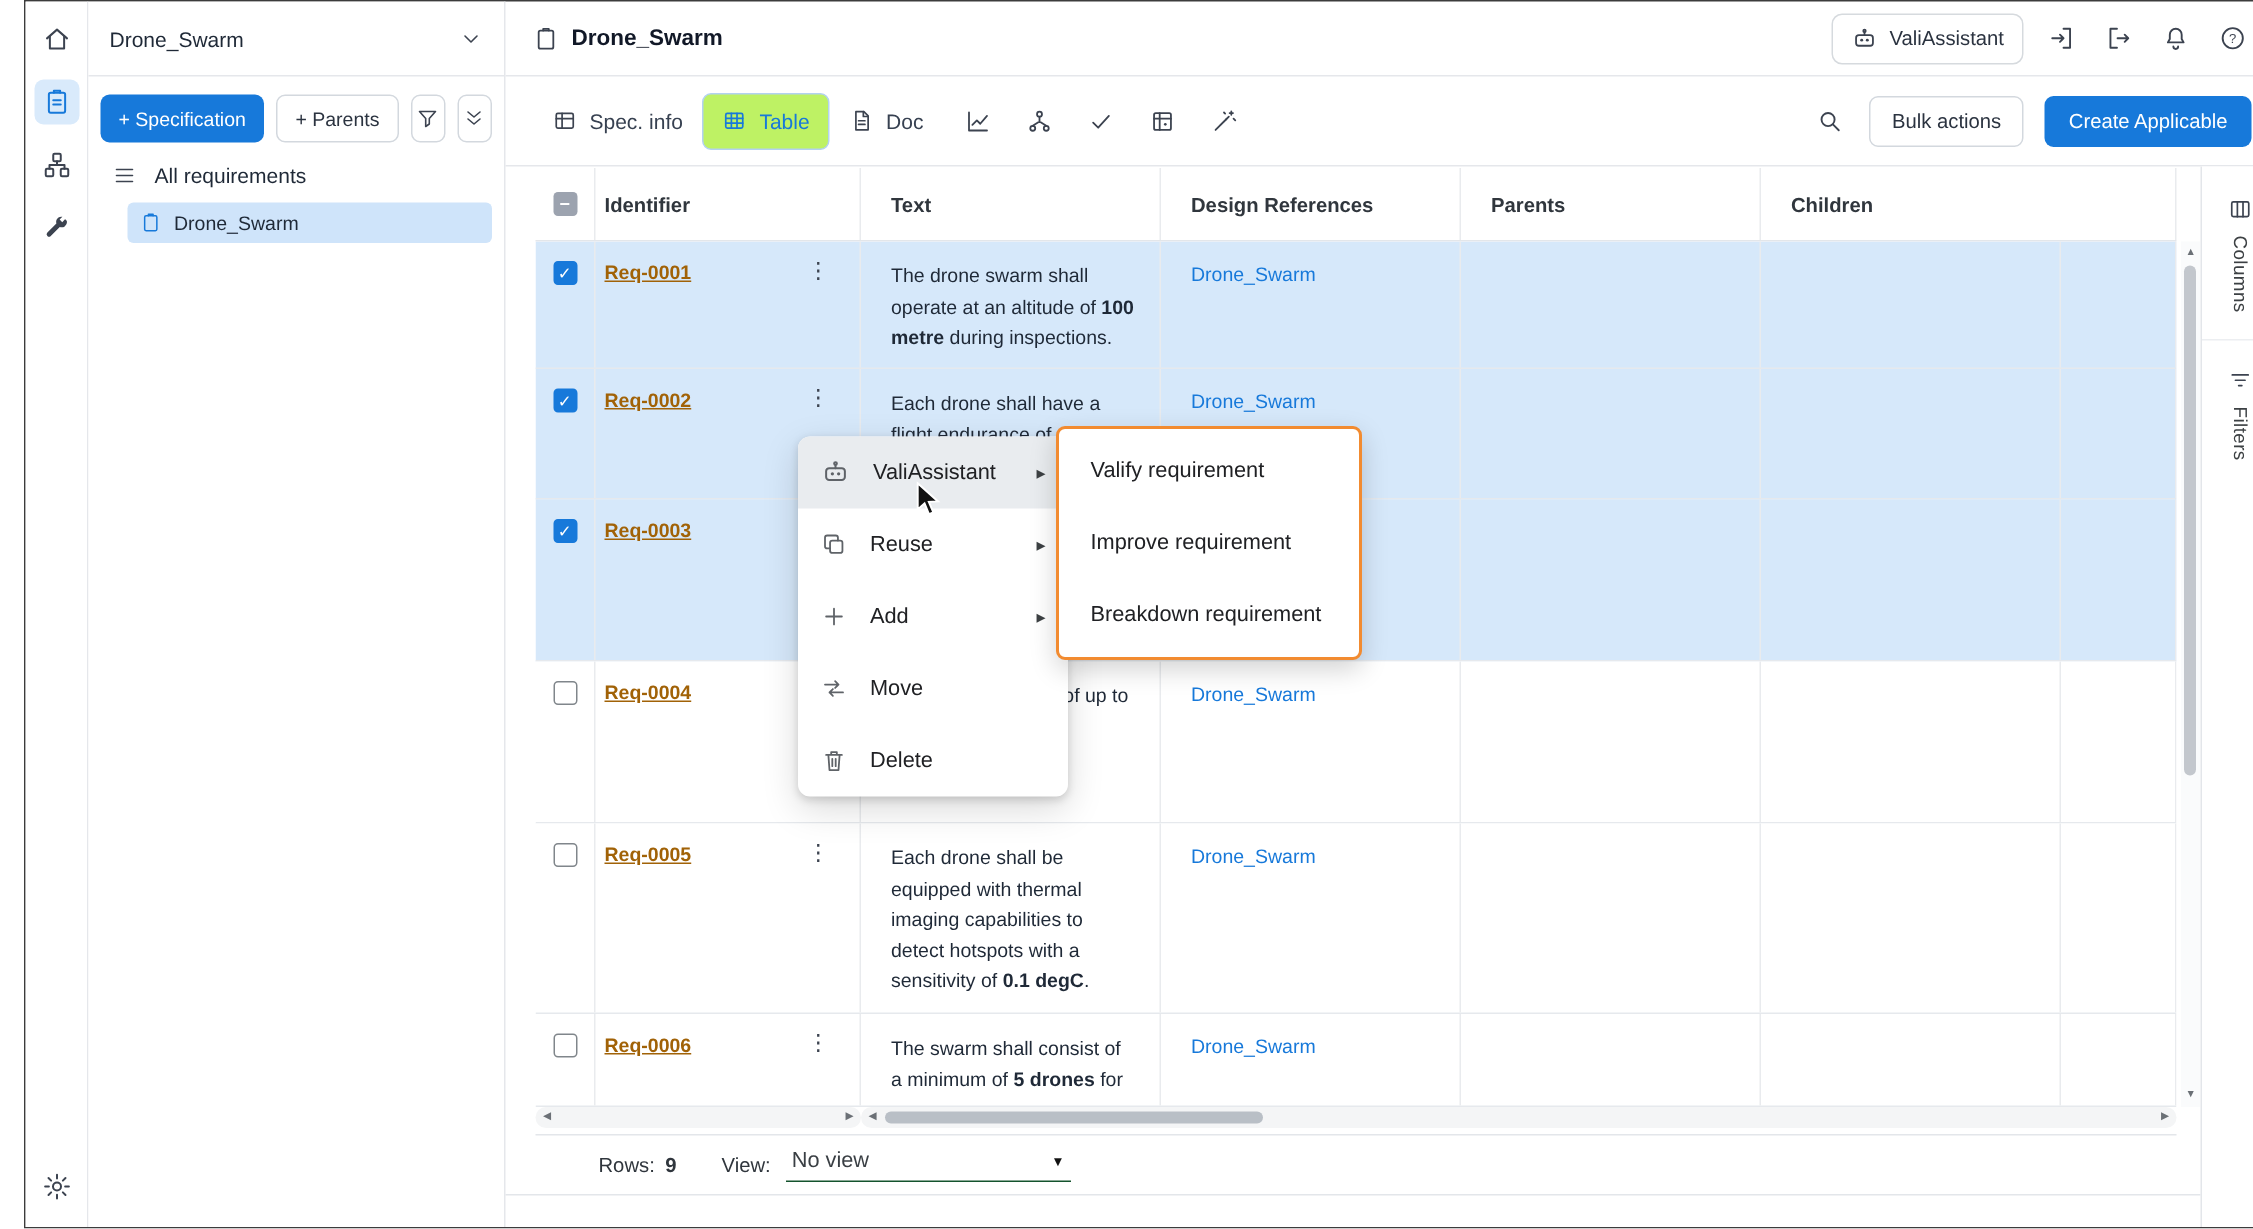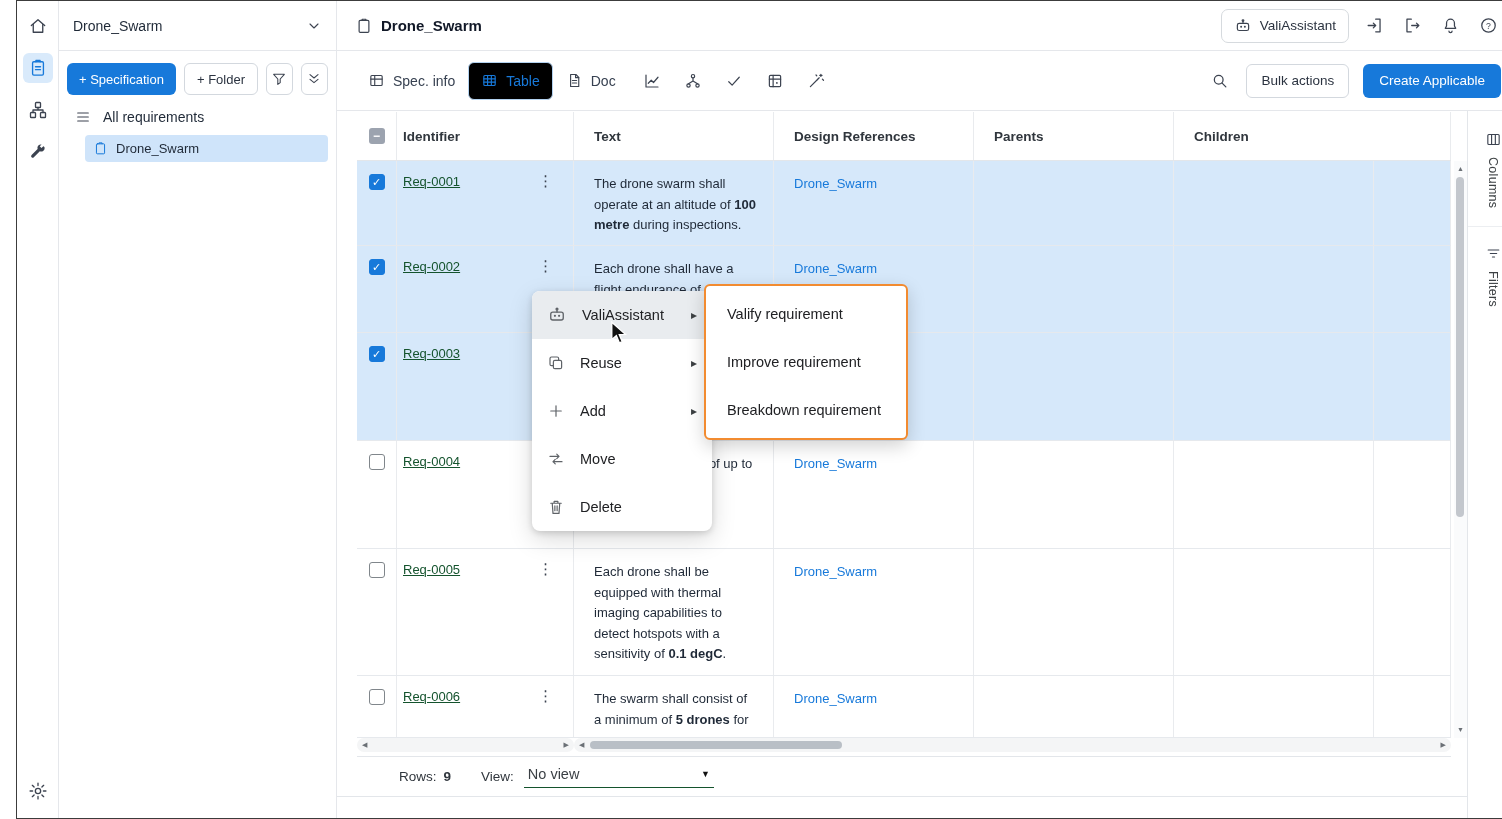--- a/index.html
+++ b/index.html
@@ -33,21 +33,21 @@
   
   .main { position:absolute; left:320px; top:0; width:1182px; height:100%; }
   .main-header { height:50px; border-bottom:1px solid #e5e7eb; display:flex; align-items:center; padding:0 18px; gap:8px; }
   .page-title { font-size:15px; font-weight:700; color:#111827; }
   .mh-right { margin-left:auto; display:flex; align-items:center; gap:12px; }
   .vali-btn { display:flex; align-items:center; gap:8px; height:34px; border:1px solid #d6dade; border-radius:7px; background:#fff; padding:0 12px; font-size:13.5px; color:#2b3340; cursor:pointer; }
   .mh-ic { width:26px; height:26px; display:flex; align-items:center; justify-content:center; cursor:pointer; }
 
   .toolbar { height:60px; border-bottom:1px solid #e5e7eb; display:flex; align-items:center; padding:0 18px; }
   .tab { display:flex; align-items:center; gap:8px; height:38px; padding:0 12px; border-radius:6px; font-size:14px; color:#374151; border:1px solid transparent; cursor:pointer; }
-  .tab.active { background:#000000; border-color:#b3d2f0; color:#1779da; }
+  .tab.active { background:#bef264; border-color:#b3d2f0; color:#1779da; }
   .tab.active .ic { stroke:#1779da; }
   .tool-icons { display:flex; align-items:center; gap:23px; margin-left:14px; }
   .tool-icons > div { cursor:pointer; }
   .tb-right { margin-left:auto; display:flex; align-items:center; gap:14px; }
   .btn-bulk { background:#fff; border:1px solid #d3d8de; border-radius:6px; height:34px; padding:0 14px; font-size:13.5px; color:#2b3340; font-family:inherit; cursor:pointer; }
   .btn-create { background:#1779da; border:none; border-radius:6px; height:34px; padding:0 16px; font-size:13.5px; color:#fff; font-family:inherit; cursor:pointer; }
 
   
   .grid-head { position:absolute; left:20px; top:111px; width:1094px; height:49px; display:flex; border-bottom:1px solid #e3e6ea; background:#fff; }
   .hcell { display:flex; align-items:center; font-size:13.5px; font-weight:700; color:#30363d; border-right:1px solid #e9ebee; padding-left:20px; }
@@ -58,21 +58,21 @@
   .cell { border-right:1px solid #e9ebee; padding-top:13px; }
   .c-check { width:40px; display:flex; justify-content:center; }
   .c-id { width:177px; display:flex; padding-left:6px; padding-right:20px; }
   .c-text { width:200px; padding-left:20px; padding-right:16px; font-size:13px; line-height:20.5px; color:#1f2937; }
   .c-text .txt { white-space:pre-line; }
   .c-block { width:200px; padding-left:20px; }
   .c-dr { width:200px; } .c-par { width:200px; } .c-chi { flex:1; border-right:1px solid #e9ebee; }
   .cb { width:16px; height:16px; border:1.5px solid #80868b; border-radius:3px; background:#fff; display:flex; align-items:center; justify-content:center; font-size:11px; color:#fff; cursor:pointer; }
   .cb.on { background:#1779da; border-color:#1779da; }
   .cb-head { width:16px; height:16px; border-radius:3px; background:#9ca3af; display:flex; align-items:center; justify-content:center; color:#fff; font-size:12px; cursor:pointer; margin-top:0; }
-  .idlink { font-size:13px; font-weight:400; color:#14532d; text-decoration:underline; cursor:pointer; }
+  .idlink { font-size:13px; font-weight:700; color:#a16207; text-decoration:underline; cursor:pointer; }
   .kebab { margin-left:auto; color:#3c4350; font-size:15px; line-height:14px; cursor:pointer; }
   .blocklink { font-size:13px; color:#1779da; cursor:pointer; }
 
   
   .vscroll { position:absolute; left:1437px; top:160px; width:13px; height:577px; background:#fafbfc; }
   .vthumb { position:absolute; left:2px; top:16px; width:8px; height:340px; background:#c3c7cd; border-radius:4px; }
   .sb-arrow { position:absolute; color:#6b7076; font-size:7px; line-height:10px; width:13px; text-align:center; cursor:pointer; }
   .hscroll { position:absolute; top:737px; height:14px; background:#f4f5f6; border-radius:7px; }
   .hthumb { position:absolute; top:3px; height:8px; background:#b9bfc6; border-radius:4px; }
   .hs-arrow { position:absolute; top:0; color:#6b7076; font-size:7px; line-height:14px; cursor:pointer; }
@@ -148,21 +148,21 @@
 
   <div class="sidebar">
     <div class="proj-row">
       <span>Drone_Swarm</span>
       <svg class="ic chev" width="16" height="16" viewBox="0 0 24 24">
           <path d="M6 9l6 6 6-6"></path>
         </svg>
     </div>
     <div class="actions">
       <button class="btn-primary">+ Specification</button>
-      <button class="btn-outline">+ Folder</button>
+      <button class="btn-outline">+ Parents</button>
       <div class="icon-btn">
         <svg class="ic" width="16" height="16" viewBox="0 0 24 24">
             <path d="M4 5h16l-6.2 7v5.5L10.2 20v-8z"></path>
           </svg>
       </div>
       <div class="icon-btn">
         <svg class="ic" width="16" height="16" viewBox="0 0 24 24">
             <path d="M6 5.5l6 5 6-5M6 12.5l6 5 6-5"></path>
           </svg>
       </div>

